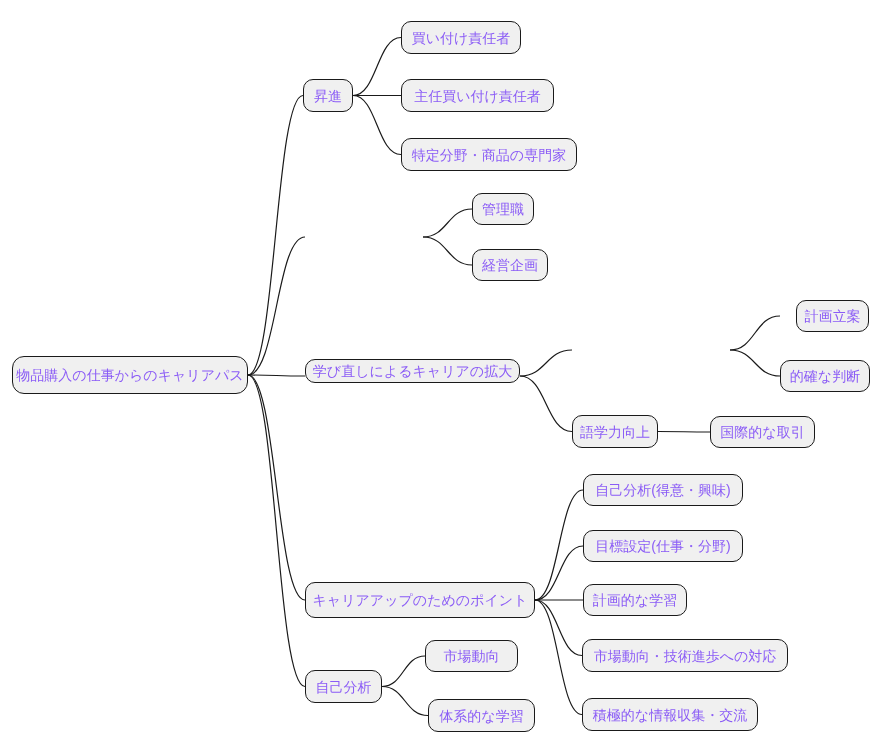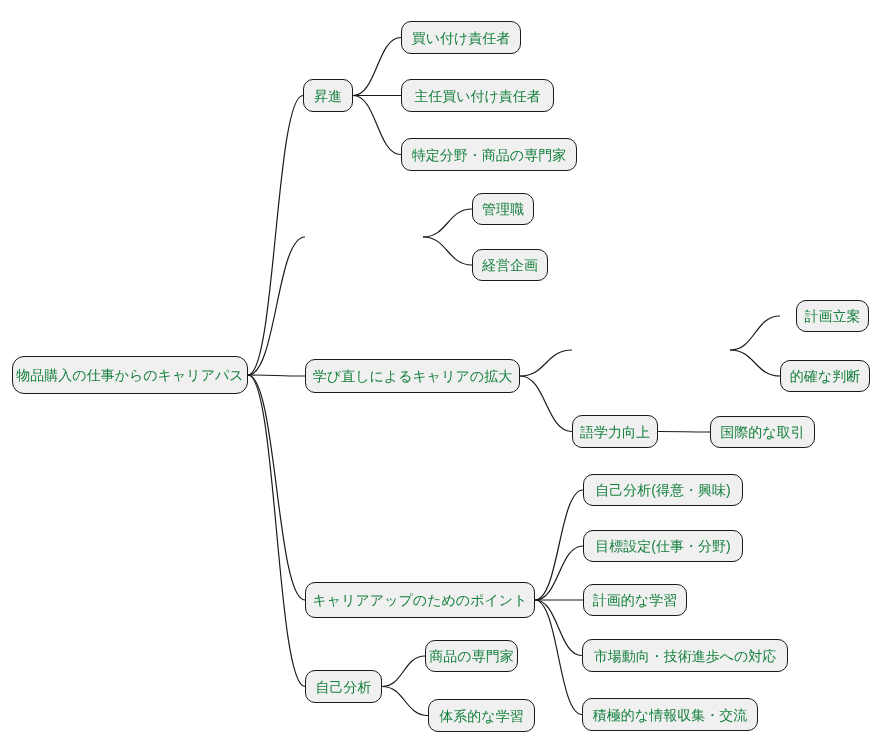--- a/index.html
+++ b/index.html
@@ -38,21 +38,21 @@
     position: absolute;
     box-sizing: border-box;
     background: #f0f0f0;
     border: 1.4px solid #1a1a1a;
     border-radius: 10px;
     display: flex;
     align-items: center;
     justify-content: center;
     font-size: 14px;
     line-height: 1;
-    color: #15803d;
+    color: #8b5cf6;
     white-space: nowrap;
     letter-spacing: 0;
   }
   .node.root {
     border-radius: 12px;
   }
 </style>
 </head>
 <body>
 
@@ -82,28 +82,28 @@
       <path d="M 382 686.5 C 405 686.5, 405 715.5, 428 715.5" class="edge"></path>
     </svg>
   <div id="node-layer">
       <div class="node root" style="left: 12px; top: 356px; width: 236px; height: 38px;">物品購入の仕事からのキャリアパス</div>
       <div class="node" style="left: 303px; top: 79px; width: 50px; height: 33px;">昇進</div>
       <div class="node" style="left: 401px; top: 21px; width: 120px; height: 33px;">買い付け責任者</div>
       <div class="node" style="left: 401px; top: 79px; width: 153px; height: 33px;">主任買い付け責任者</div>
       <div class="node" style="left: 401px; top: 138px; width: 176px; height: 33px;">特定分野・商品の専門家</div>
       <div class="node" style="left: 472px; top: 193px; width: 62px; height: 32px;">管理職</div>
       <div class="node" style="left: 472px; top: 249px; width: 76px; height: 32px;">経営企画</div>
-      <div class="node" style="left: 305px; top: 359px; width: 215px; height: 34px;">学び直しによるキャリアの拡大</div>
+      <div class="node" style="left: 305px; top: 359px; width: 215px; height: 24px;">学び直しによるキャリアの拡大</div>
       <div class="node" style="left: 796px; top: 300px; width: 73px; height: 32px;">計画立案</div>
       <div class="node" style="left: 780px; top: 360px; width: 90px; height: 32px;">的確な判断</div>
       <div class="node" style="left: 572px; top: 415px; width: 86px; height: 33px;">語学力向上</div>
       <div class="node" style="left: 710px; top: 416px; width: 105px; height: 32px;">国際的な取引</div>
       <div class="node" style="left: 305px; top: 582px; width: 230px; height: 36px;">キャリアアップのためのポイント</div>
       <div class="node" style="left: 583px; top: 474px; width: 160px; height: 32px;">自己分析(得意・興味)</div>
       <div class="node" style="left: 583px; top: 530px; width: 160px; height: 32px;">目標設定(仕事・分野)</div>
       <div class="node" style="left: 583px; top: 584px; width: 104px; height: 32px;">計画的な学習</div>
       <div class="node" style="left: 582px; top: 639px; width: 206px; height: 33px;">市場動向・技術進歩への対応</div>
       <div class="node" style="left: 582px; top: 698px; width: 176px; height: 33px;">積極的な情報収集・交流</div>
       <div class="node" style="left: 305px; top: 670px; width: 77px; height: 33px;">自己分析</div>
-      <div class="node" style="left: 425px; top: 640px; width: 93px; height: 32px;">商品の専門家</div>
+      <div class="node" style="left: 425px; top: 640px; width: 93px; height: 32px;">市場動向</div>
       <div class="node" style="left: 428px; top: 699px; width: 107px; height: 33px;">体系的な学習</div>
     </div>
 </div>
 
 </body></html>

